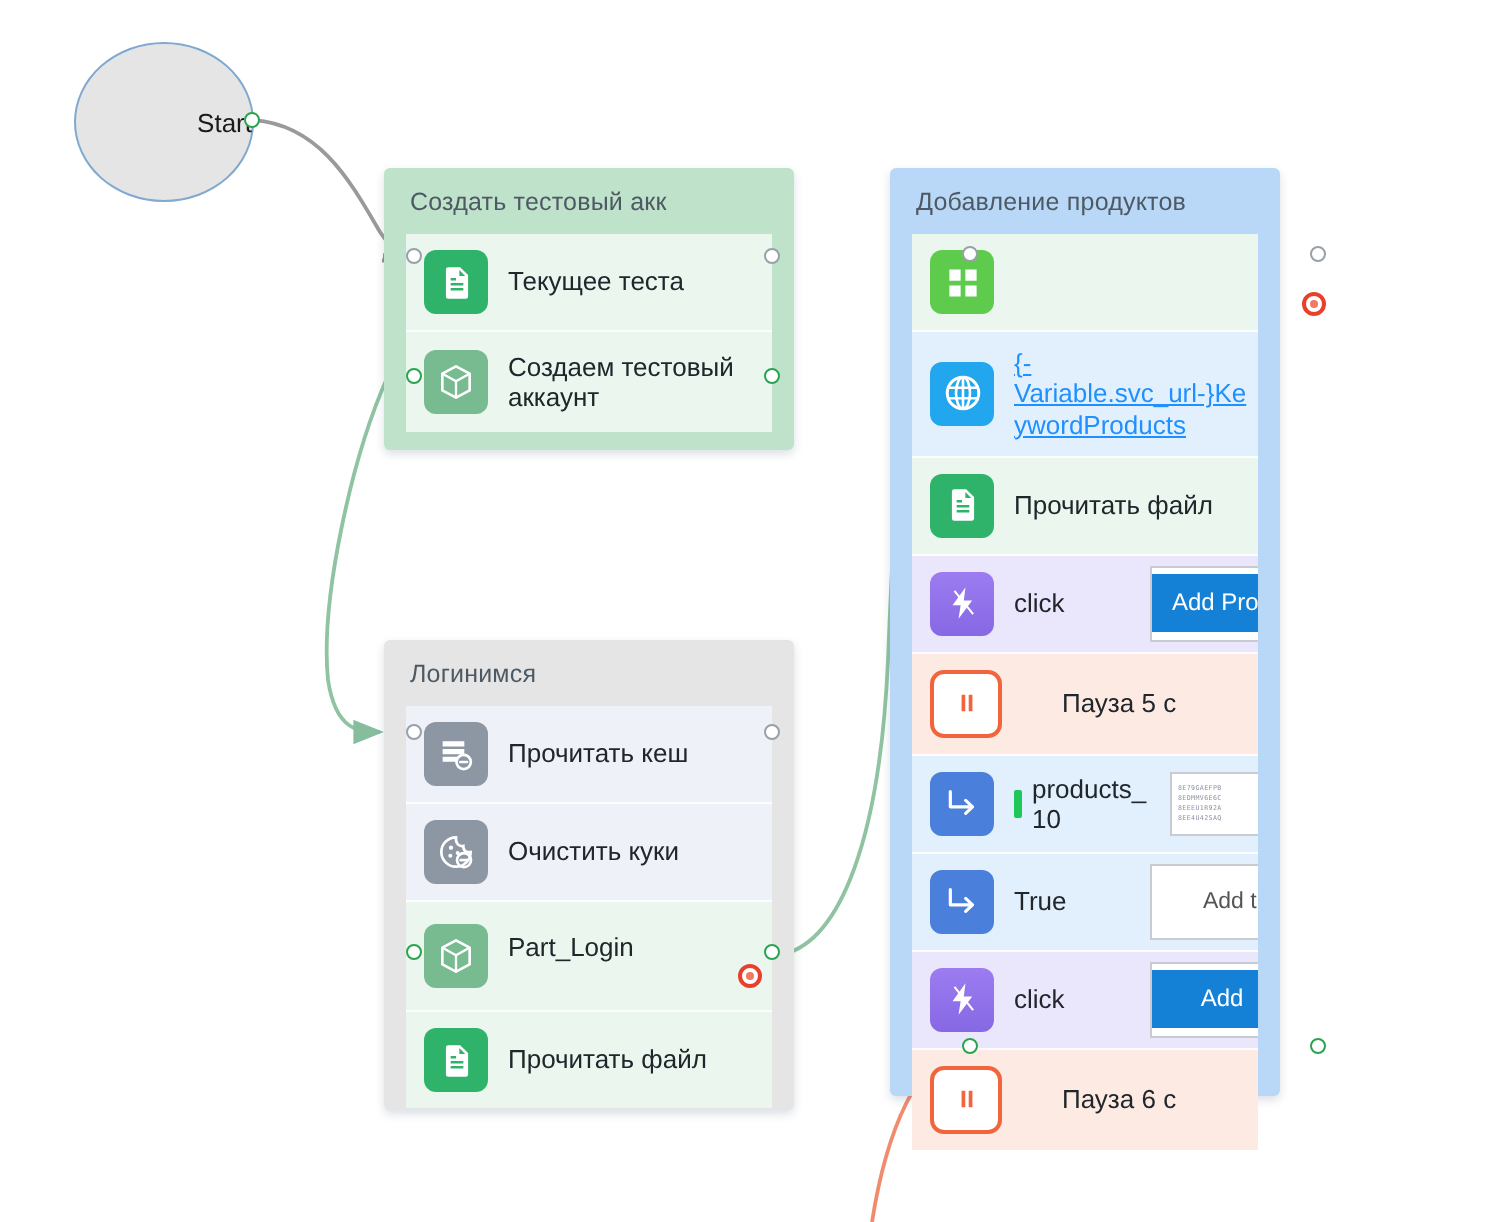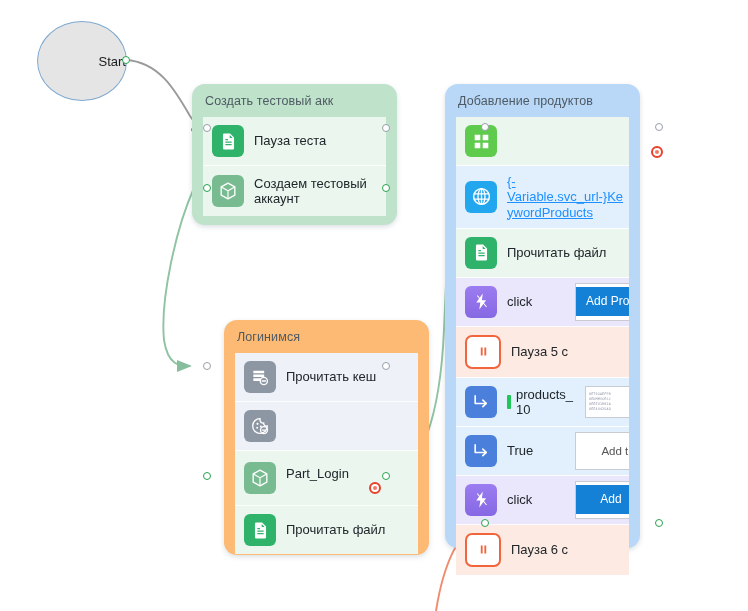--- a/index.html
+++ b/index.html
@@ -20,53 +20,53 @@
     border-radius:50%;
     background:#e5e5e5;border:1.4px solid #7fa9d0;
     display:flex;align-items:center;justify-content:flex-end;
     z-index:3;
   }
   .start-node .lbl{font-size:13px;color:#1b1b1b;}
 
   
   .group{
     position:absolute;z-index:2;
-    border-radius:13px;
+    border-radius:3px;
     box-shadow:0 2px 5px rgba(90,110,130,.22);
     box-sizing:border-box;
   }
   .group-title{
     font-size:12.5px;color:#4e5a63;
     padding:10px 0 9px 13px;letter-spacing:.1px;
   }
   .group-body{
     margin:0 11px 11px 11px;
     background:#ffffff;
     overflow:hidden;
   }
 
   .g-green{background:#bfe2cb;}
-  .g-grey {background:#fdba74;margin-left:32px;}
+  .g-grey {background:#e5e5e5;}
   .g-blue {background:#b9d8f7;}
 
   
   .row{
     position:relative;
     display:flex;align-items:center;
     padding:8px 0 8px 9px;
     box-sizing:border-box;
     min-height:46px;
     border-bottom:1px solid rgba(255,255,255,.85);
   }
   .row:last-child{border-bottom:none;}
   .r-green {background:#eaf6ee;}
   .r-grey  {background:#eef1f7;}
   .r-blue  {background:#e2f0fd;}
   .r-purple{background:#eae6fb;}
-  .r-peach {background:#fdeae2;}
+  .r-peach {background:#fdeae2;gap:20px;}
 
   .ico{
     width:32px;height:32px;min-width:32px;border-radius:6px;
     display:flex;align-items:center;justify-content:center;
     margin-right:10px;
   }
   .ico svg{display:block;}
   .ic-green  {background:#2fb36a;}
   .ic-greenm {background:#79bb90;}
   .ic-greenb {background:#5ecb4d;}
@@ -153,21 +153,21 @@
   <div class="group g-green" style="left:192px;top:84px;width:205px;height:141px;">
     <div class="group-title">Создать тестовый акк</div>
     <div class="group-body">
 
       <div class="row r-green" style="min-height:47px;">
         <div class="ico ic-green">
           <svg width="19" height="19" viewBox="0 0 24 24">
               <path fill="#fff" d="M14 2H6.5A1.5 1.5 0 0 0 5 3.5v17A1.5 1.5 0 0 0 6.5 22h11a1.5 1.5 0 0 0 1.5-1.5V7l-5-5zm-.5 1.8L17.2 7.5H13.5V3.8zM8 12h8v1.6H8V12zm0 3.2h8v1.6H8v-1.6zM8 8.8h3.4v1.6H8V8.8z"></path>
             </svg>
         </div>
-        <span class="rlabel">Пауза теста</span>
+        <span class="rlabel">Текущее теста</span>
       </div>
 
       <div class="row r-green" style="min-height:50px;">
         <div class="ico ic-greenm">
           <svg width="20" height="20" viewBox="0 0 24 24">
               <path fill="none" stroke="#fff" stroke-width="1.6" stroke-linejoin="round" d="M12 2.6 20.2 7v10L12 21.4 3.8 17V7L12 2.6z"></path>
               <path fill="none" stroke="#fff" stroke-width="1.4" stroke-linejoin="round" d="M3.9 7.1 12 11.6l8.1-4.5M12 11.6v9.6"></path>
             </svg>
         </div>
         <span class="rlabel">Создаем тестовый аккаунт</span>
@@ -199,20 +199,21 @@
         <div class="ico ic-grey">
           <svg width="20" height="20" viewBox="0 0 24 24">
             <path fill="none" stroke="#fff" stroke-width="1.6" d="M12 3.2a8.8 8.8 0 1 0 8.8 8.8c-2.6.5-4.6-1-4.4-3.6-2.6.5-4.7-1.3-4.4-5.2z"></path>
             <circle cx="9" cy="9.4" r="1.3" fill="#fff"></circle>
             <circle cx="13" cy="12.6" r="1.2" fill="#fff"></circle>
             <circle cx="8.6" cy="14.2" r="1.2" fill="#fff"></circle>
             <circle cx="16.8" cy="16.9" r="4.2" fill="none" stroke="#fff" stroke-width="1.6"></circle>
             <path d="M14.8 16.9h4" stroke="#fff" stroke-width="1.6" stroke-linecap="round"></path>
           </svg>
         </div>
+        <span class="rlabel">Очистить куки</span>
       </div>
 
       <div class="row r-green" style="min-height:55px;align-items:center;">
         <div class="ico ic-greenm">
           <svg width="20" height="20" viewBox="0 0 24 24">
               <path fill="none" stroke="#fff" stroke-width="1.6" stroke-linejoin="round" d="M12 2.6 20.2 7v10L12 21.4 3.8 17V7L12 2.6z"></path>
               <path fill="none" stroke="#fff" stroke-width="1.4" stroke-linejoin="round" d="M3.9 7.1 12 11.6l8.1-4.5M12 11.6v9.6"></path>
             </svg>
         </div>
         <span class="rlabel" style="margin-top:-9px;">Part_Login</span>

